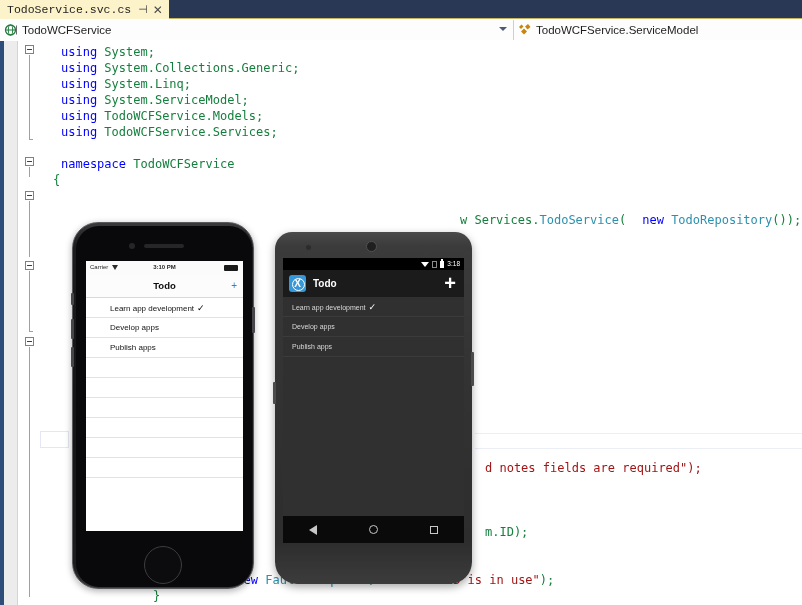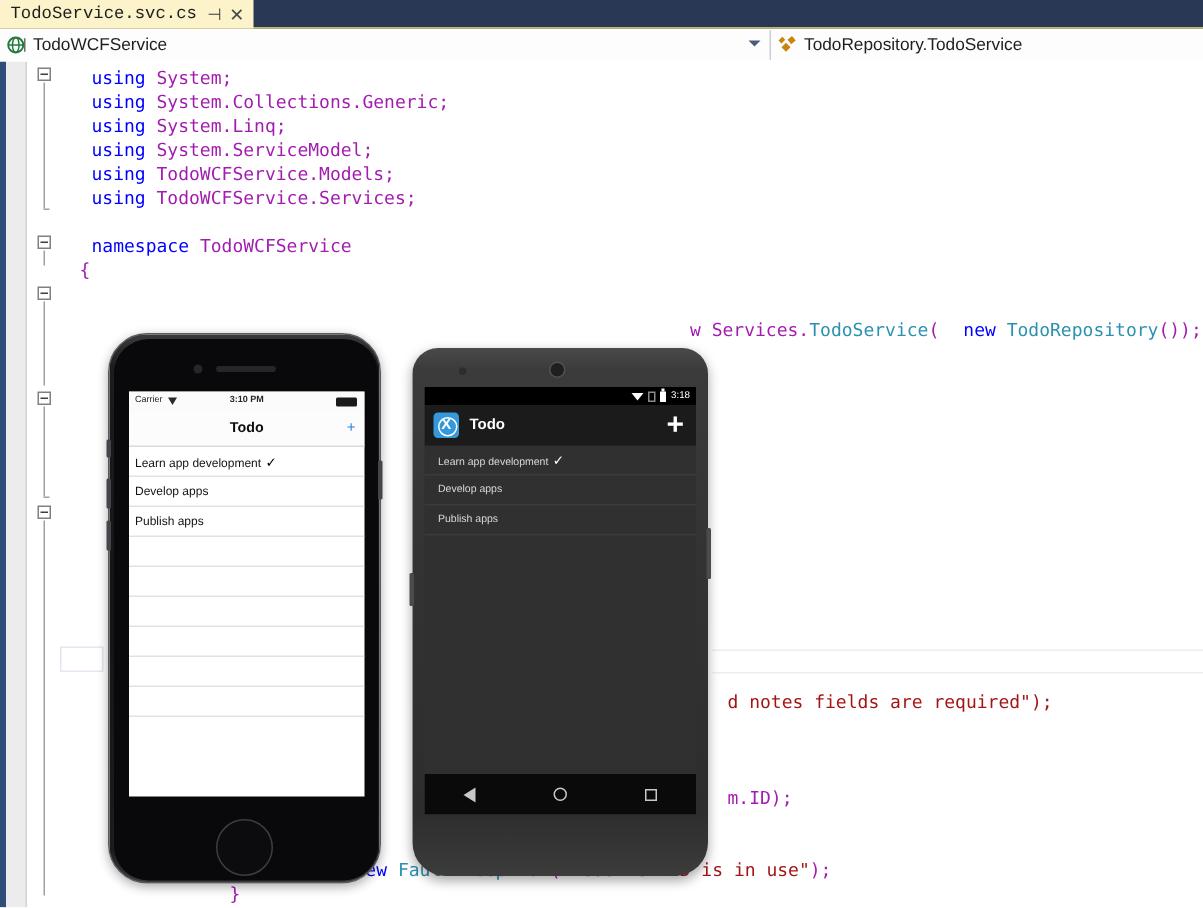--- a/index.html
+++ b/index.html
@@ -107,21 +107,21 @@
     font-size: 12px;
     line-height: 16px;
     white-space: pre;
     color: #000000;
   }
   .cline { position: absolute; left: 0; }
 
   .k   { color: #0000ff; margin-left: 16px; }   
   .t   { color: #2b91af; text-align: right; }   
   .s   { color: #a31515; }   
-  .p   { color: #a21caf; }   
+  .p   { color: #15803d; }   
 
   
   .fold-box {
     position: absolute;
     width: 9px; height: 9px;
     border: 1px solid #808080;
     background: #ffffff;
   }
   .fold-box::after {
     content: "";
@@ -237,21 +237,21 @@
     font-size: 9.5px; font-weight: bold; color: #0d0d0d;
   }
   .ios-add {
     position: absolute; right: 6px; top: 6px;
     font-size: 10px; color: #2f7fe0; line-height: 10px;
   }
   .ios-row {
     position: relative;
     height: 20px;
     border-bottom: 1px solid #e2e2e2;
-    padding-left: 4px;
+    padding-left: 24px;
     font-size: 8px; color: #131313;
     line-height: 20px;
     white-space: nowrap;
   }
   .ios-row.empty { color: transparent; }
   .ios-check { font-size: 9px; color: #000; margin-left: 3px; }
 
   
   #android {
     left: 275px; top: 191px;
@@ -421,21 +421,21 @@
       <span class="combo-caret"></span>
     </div>
     <div class="navbar-combo combo-right">
       <span class="combo-icon">
         <svg width="14" height="14" viewBox="0 0 14 14">
           <path d="M3 8.5 L6 5.5 L9 8.5 L6 11.5 Z" fill="#c8860d"></path>
           <path d="M7 3.5 L10 1 L12.5 4 L9.5 6.5 Z" fill="#c8860d"></path>
           <path d="M1 4 L3.5 1.5 L5.5 3.5 L3 6 Z" fill="#c8860d"></path>
         </svg>
       </span>
-      <span class="combo-text">TodoRepository.TodoService</span>
+      <span class="combo-text">TodoWCFService.ServiceModel</span>
     </div>
   </div>
 
   <div class="editor">
     <div class="indicator-margin">
       <div class="left-blue-bar"></div>
     </div>
     <div class="outline-margin" id="outline-margin">
         <div class="fold-line" style="left: 10px; top: 14px; height: 84px;"></div>
         <div class="fold-line" style="left: 10px; top: 126px; height: 10px;"></div>

